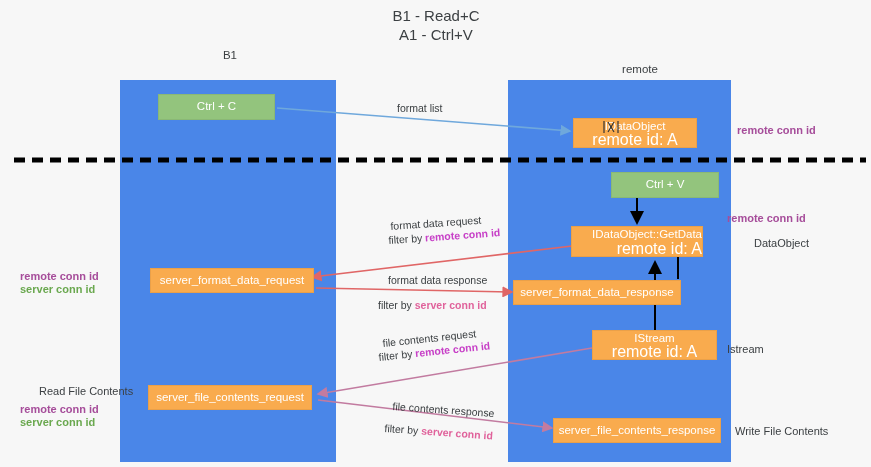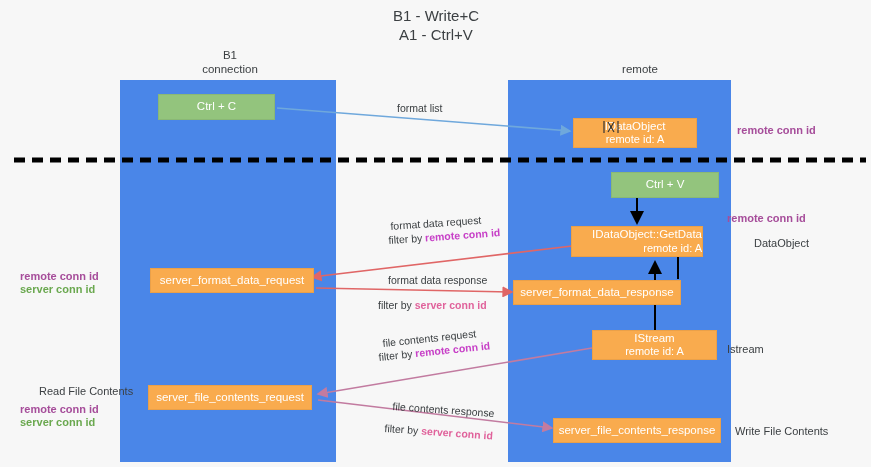--- a/index.html
+++ b/index.html
@@ -47,21 +47,21 @@
     justify-content:center;
     text-align:center;
     font-size:11.5px;
     line-height:13.5px;
     color:#ffffff;
     border:1px solid rgba(0,0,0,0.06);
     white-space:pre;
   }
   .node.green{background:#93c47d;}
   .node.orange{background:#f9ab4e;}
-  .node .l2{font-size:11px;}
+  .node .l2{font-size:16px;}
 
   
   .caret-overlay{
     position:absolute;
     left:0;top:0;right:0;bottom:0;
     pointer-events:none;
   }
 
   
   .note{
@@ -83,25 +83,24 @@
   .elabel .hl-purple{color:#c740c7;font-weight:bold;}
   .elabel .hl-pink{color:#e0629b;font-weight:bold;}
 
   svg{position:absolute;left:0;top:0;overflow:visible;}
 </style>
 </head>
 <body>
 
 <div id="canvas">
 
-  <div class="abs title" style="left:336px;top:6px;width:200px;">B1 - Write+C</div>
+  <div class="abs title" style="left:336px;top:6px;width:200px;">B1 - Read+C</div>
   <div class="abs title" style="left:336px;top:25px;width:200px;">A1 - Ctrl+V</div>
 
   <div class="abs colhead" style="left:150px;top:48px;width:160px;">B1</div>
-  <div class="abs colhead" style="left:150px;top:62px;width:160px;">connection</div>
 
   <div class="abs colhead" style="left:560px;top:62px;width:160px;">remote</div>
 
   <div class="abs lane" style="left:120px;top:80px;width:216px;height:382px;"></div>
   <div class="abs lane" style="left:508px;top:80px;width:223px;height:382px;"></div>
 
   <svg width="871" height="467">
     <defs>
       <marker id="ah-blue" markerWidth="7" markerHeight="7" refX="6" refY="3.5" orient="auto">
         <path d="M0,0 L7,3.5 L0,7 z" fill="#6fa8dc"></path>

